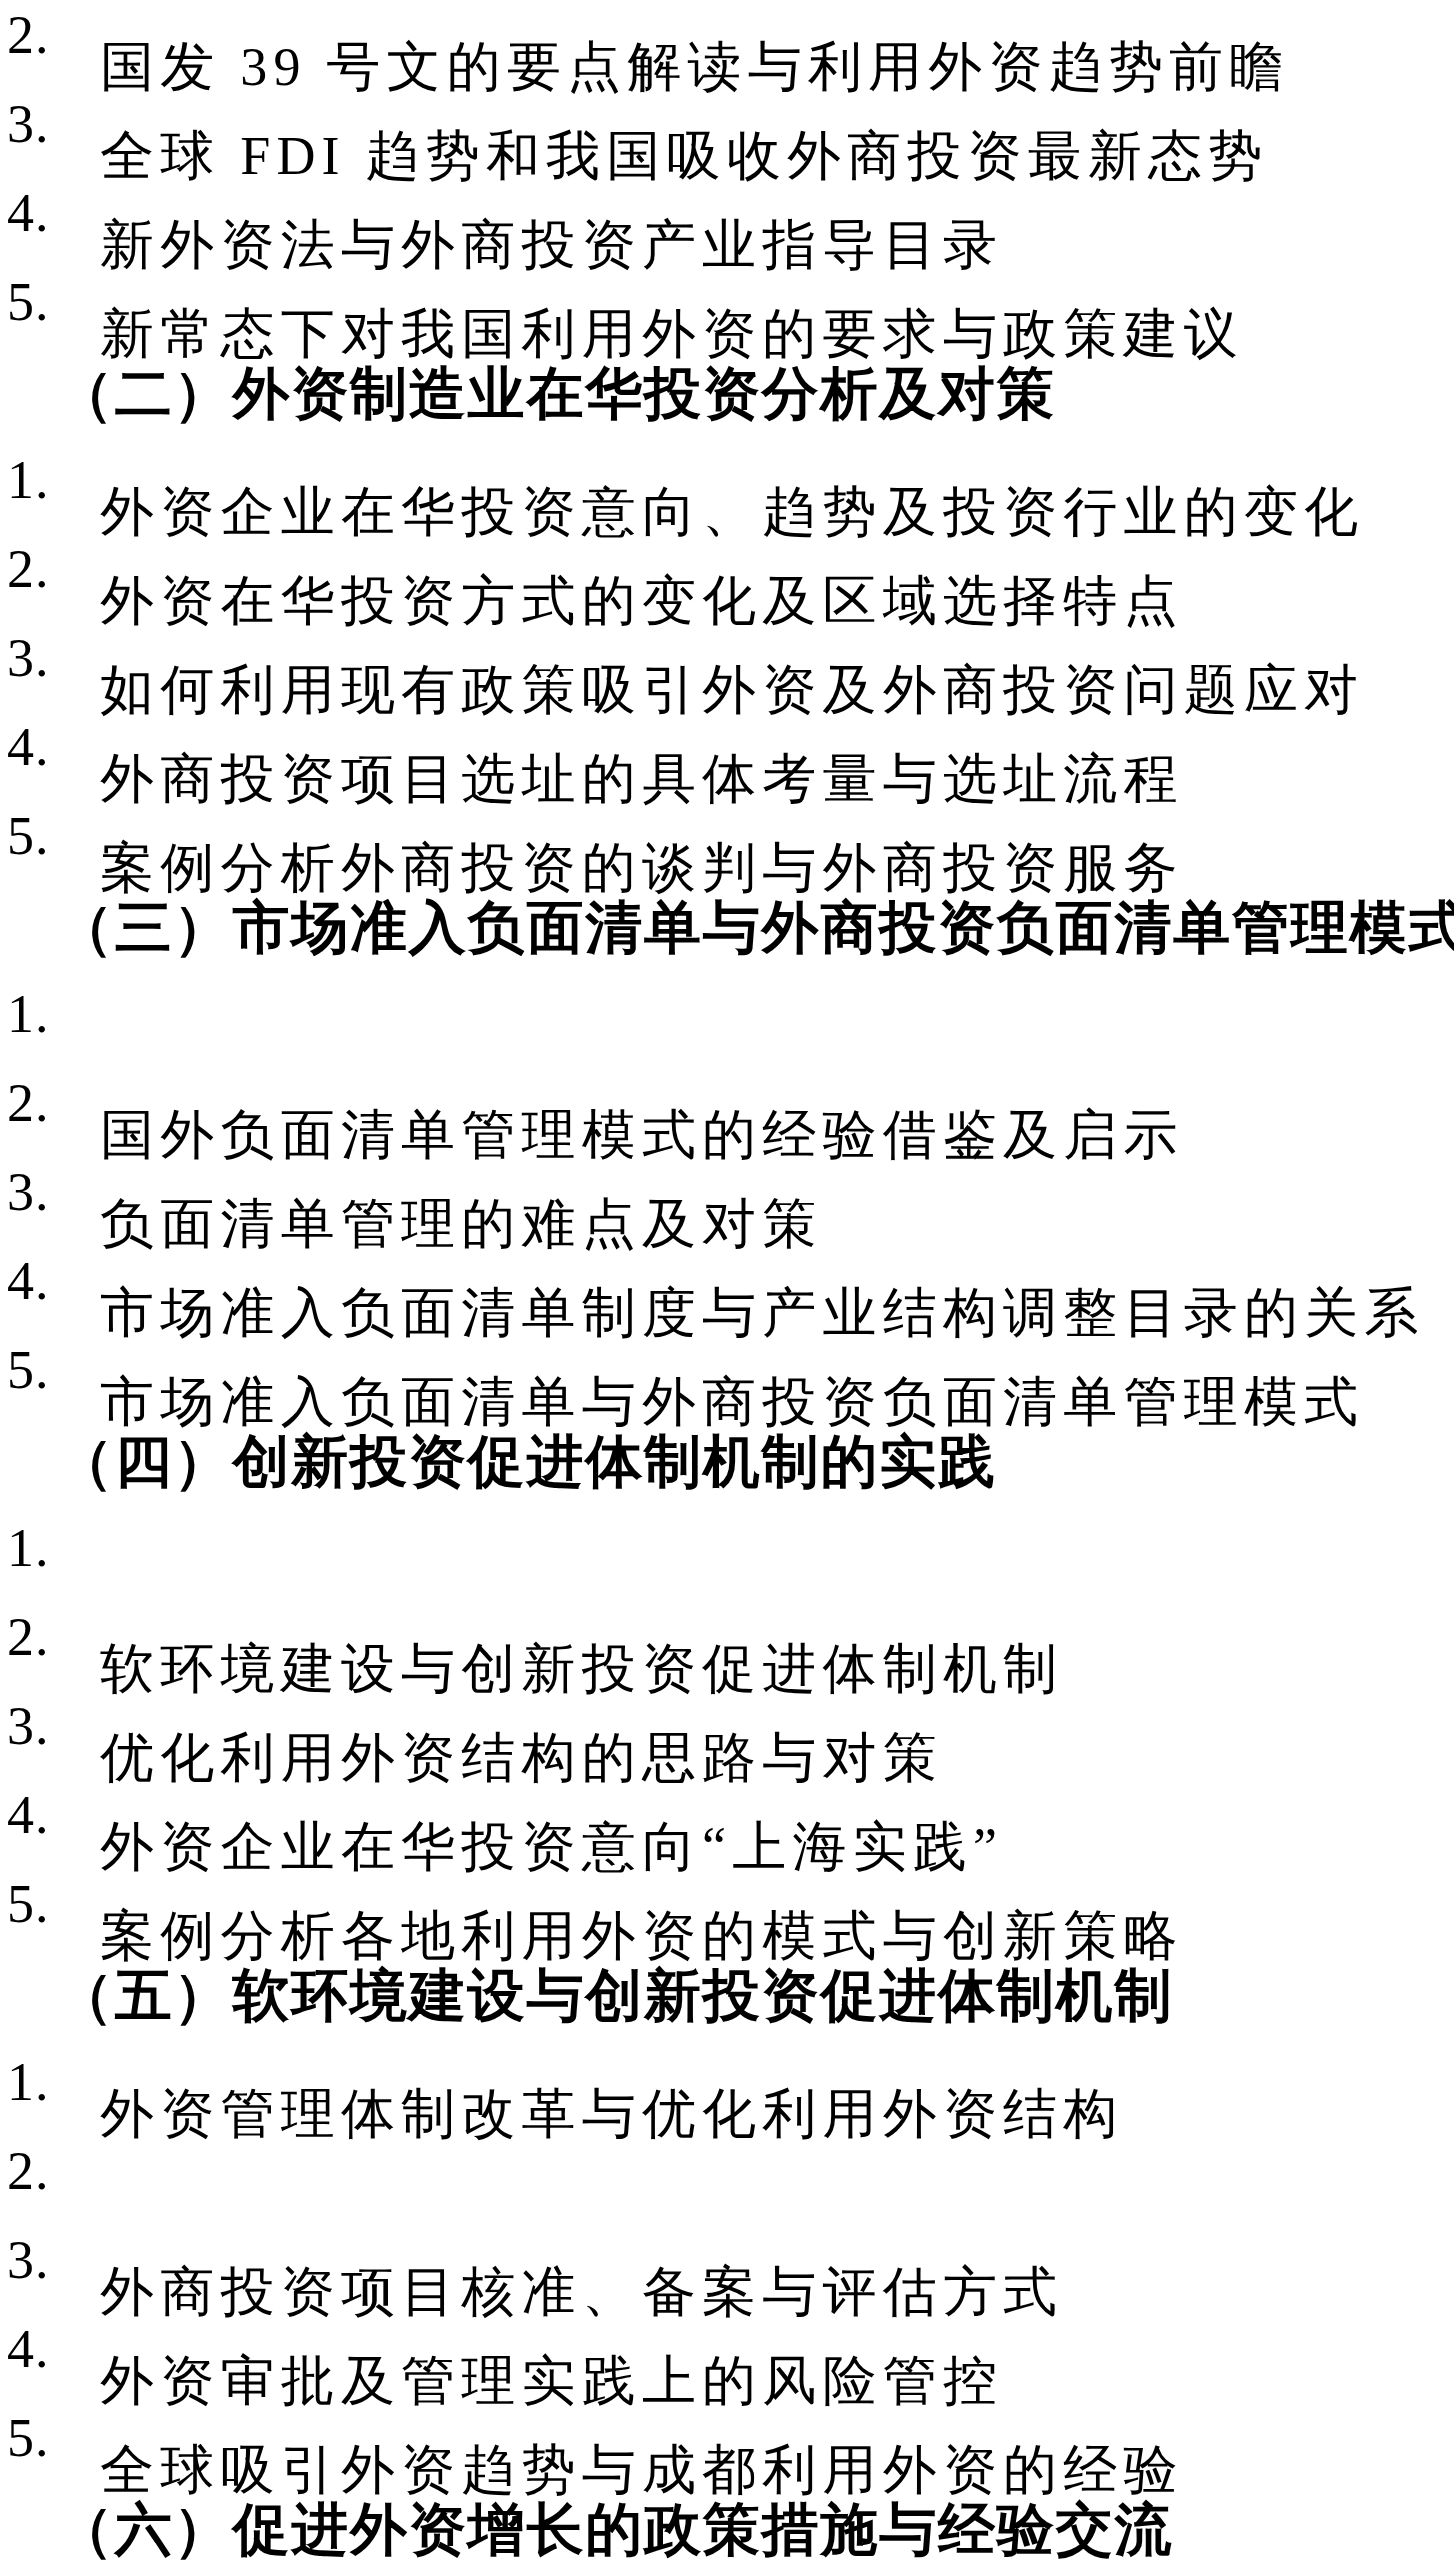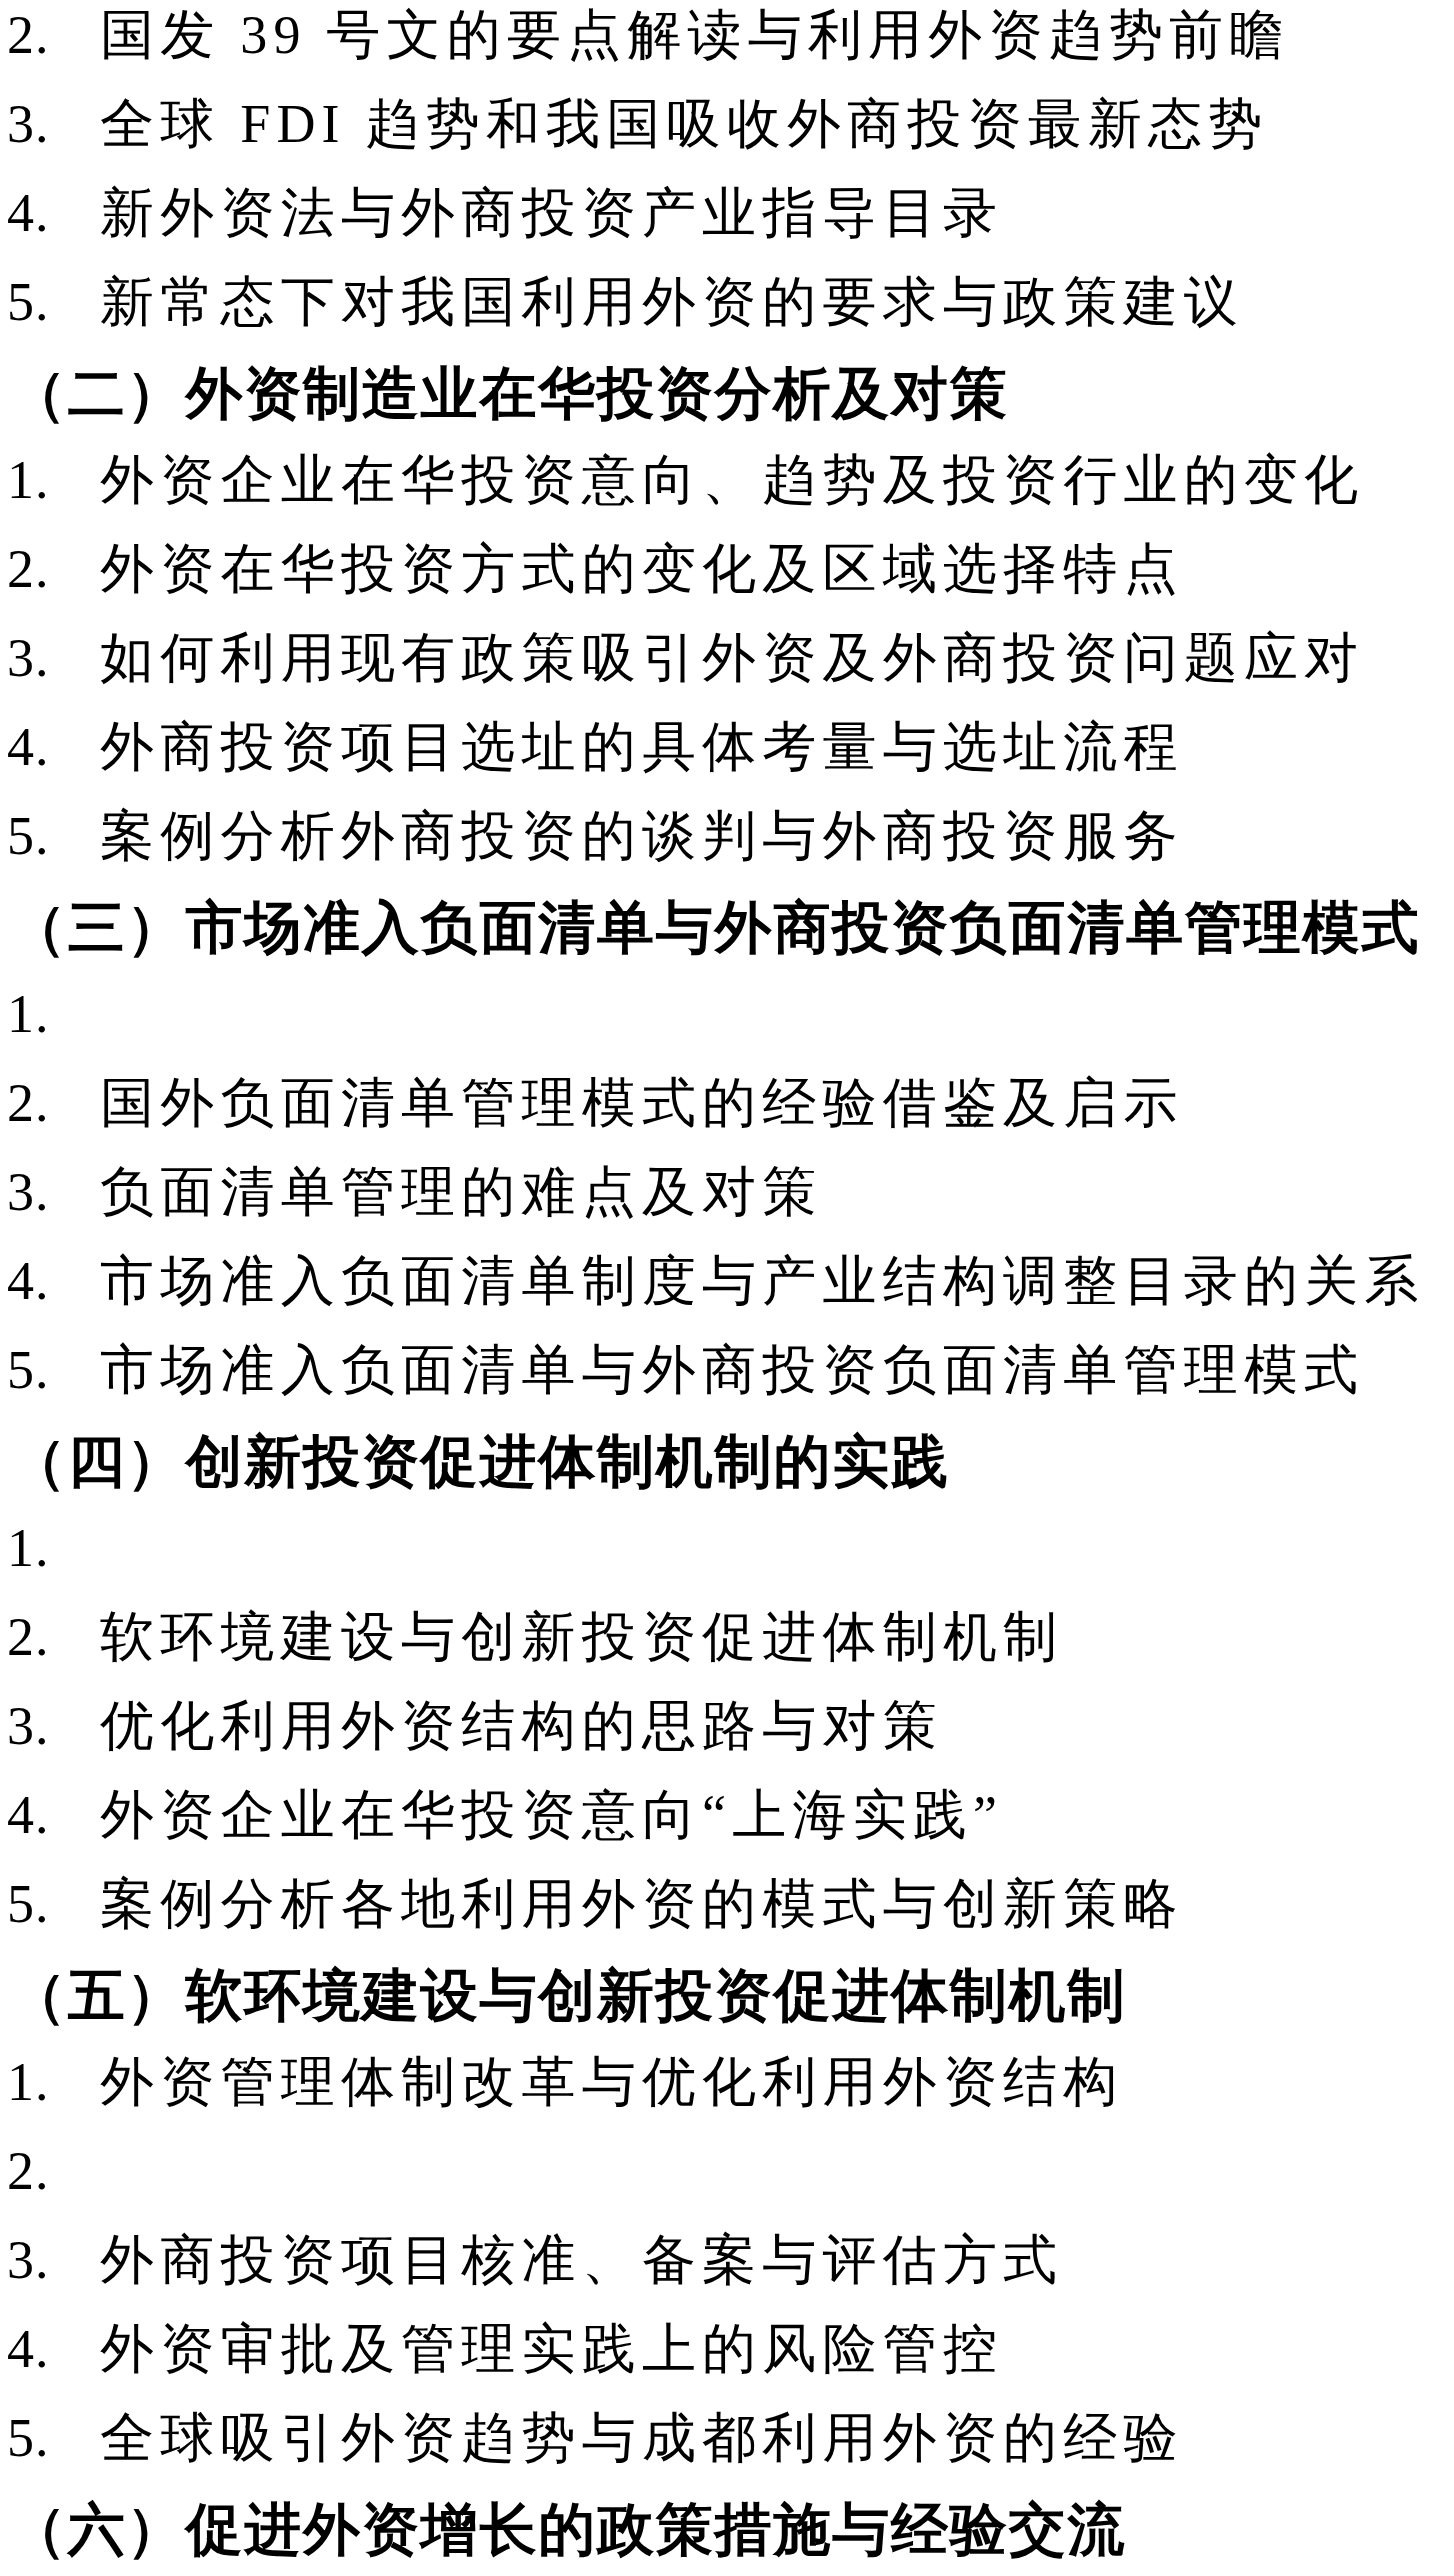--- a/index.html
+++ b/index.html
@@ -34,27 +34,29 @@
     line-height: 57px;
   }
   .line.item .num {
     display: inline-block;
     width: 93px;
     flex: 0 0 93px;
     letter-spacing: 0.9px;
   }
   .line.item .txt {
     letter-spacing: 6.2px;
+    margin-top: 32px;
   }
   
   .line.heading {
     padding-left: 9px;
     font-size: 57px;
     line-height: 62px;
     font-weight: bold;
+    margin-left: 47px;
   }
   .line.heading .htxt {
     letter-spacing: 1.8px;
   }
 </style>
 </head>
 <body>
 
 <main class="page">
   <div>

